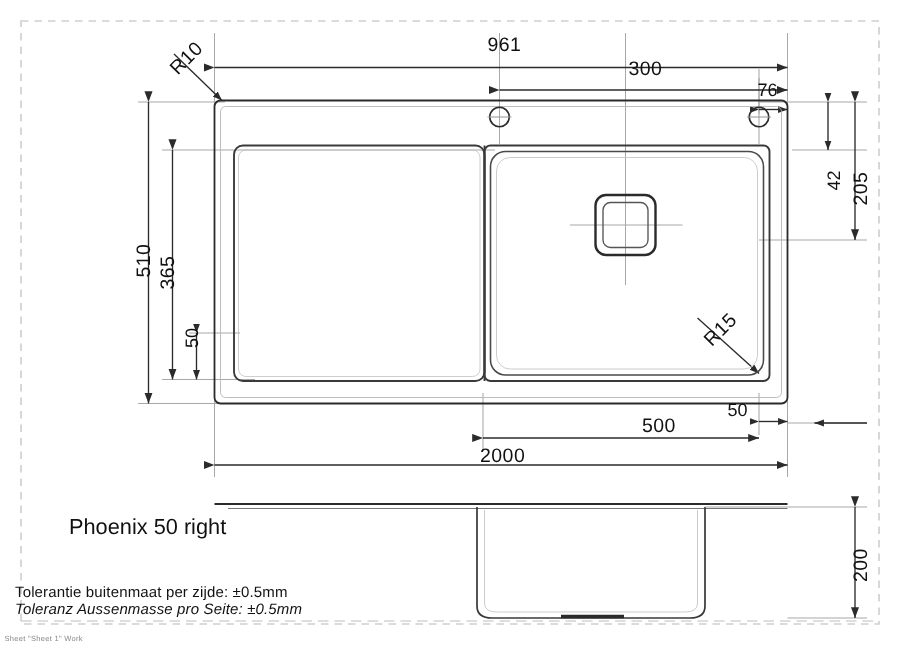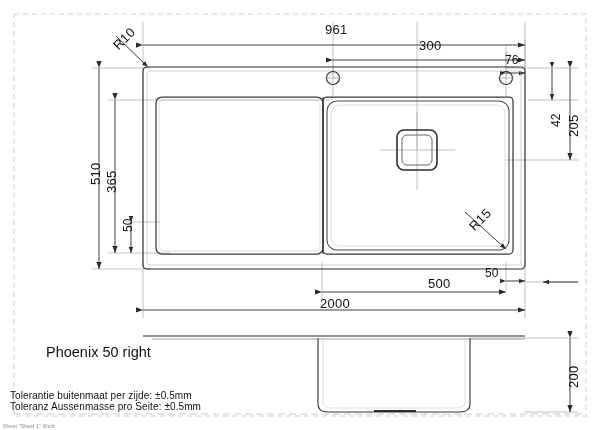--- a/index.html
+++ b/index.html
@@ -161,16 +161,16 @@
   <div class="txt dim" style="left:320px;top:296px;">2000</div>
 
   <div class="txt dim rot90" style="left:566px;top:388px;">200</div>
 
   <div class="txt dim rot45" style="left:110px;top:42px;">R10</div>
   <div class="txt dim rot45" style="left:466px;top:223px;">R15</div>
 
   <div class="txt title" style="left:46px;top:344px;">Phoenix 50 right</div>
 
   <div class="txt note" style="left:10px;top:390px;">Tolerantie buitenmaat per zijde: ±0.5mm</div>
-  <div class="txt note" style="left:10px;top:401px;">Toleranz Aussenmasse pro Seite: ±0.5mm</div>
+  <div class="txt note" style="left:10px;top:401px;font-style:italic;">Toleranz Aussenmasse pro Seite: ±0.5mm</div>
   <div class="txt tiny" style="left:3px;top:423px;">Sheet "Sheet 1" Work</div>
 
 </div>
 
 </body></html>

